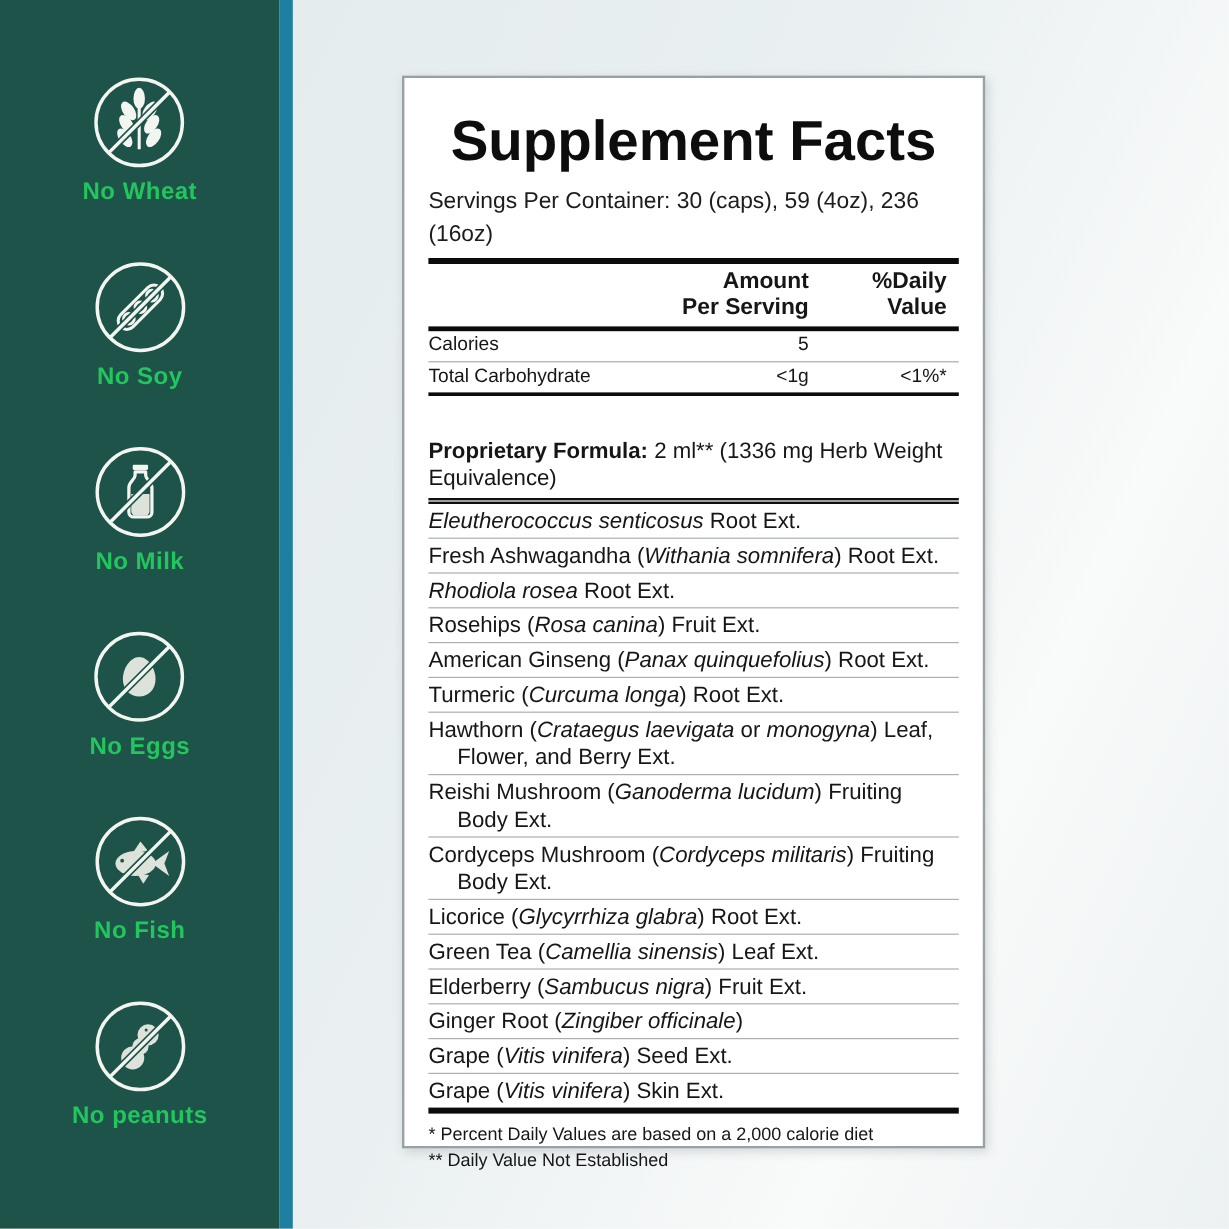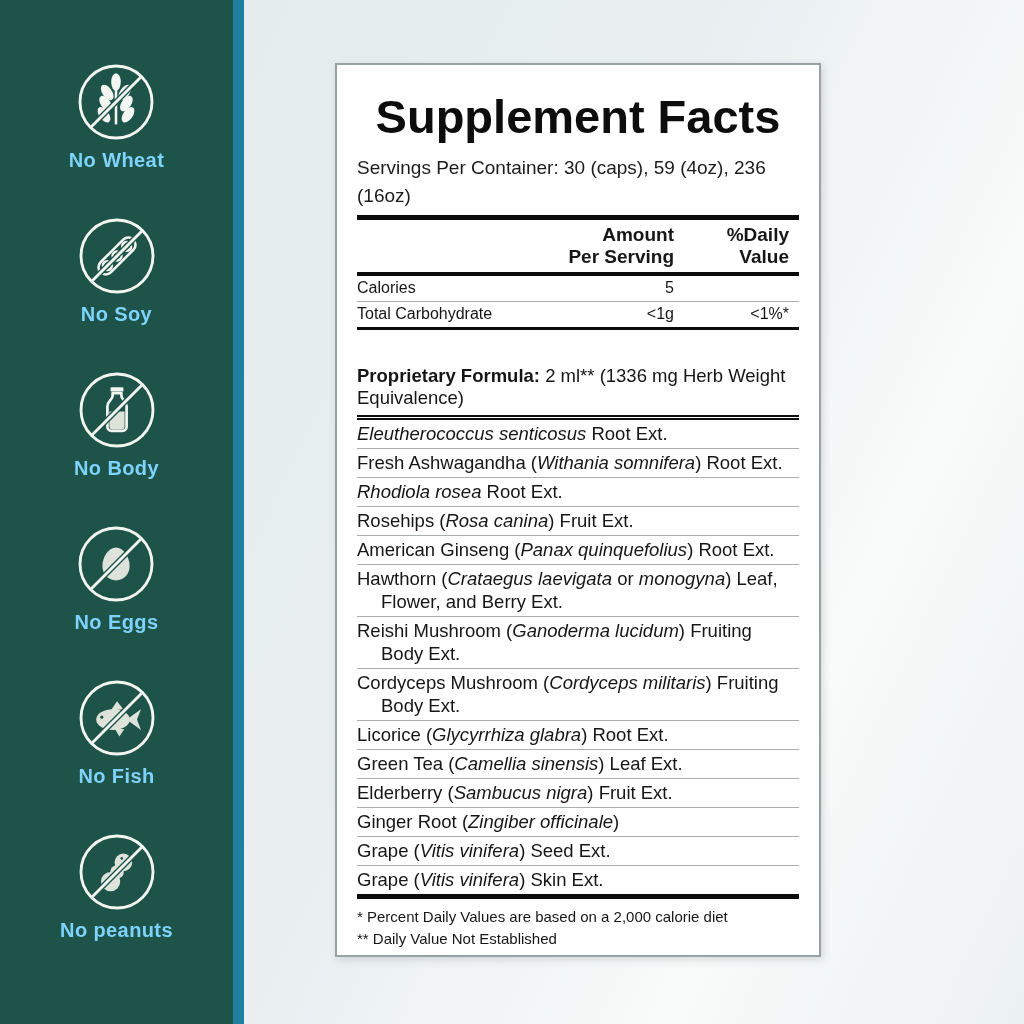--- a/index.html
+++ b/index.html
@@ -5,21 +5,21 @@
   html,body{margin:0;padding:0;}
   body{width:1024px;height:1024px;font-family:"Liberation Sans",sans-serif;}
   .page{position:relative;width:1024px;height:1024px;overflow:hidden;
         background:linear-gradient(115deg,#e2eaed 0%,#eaf0f1 50%,#f9fafa 76%,#ecf1f2 100%);}
   
   .sidebar{position:absolute;left:0;top:0;width:233px;height:1024px;background:#1d5348;}
   .accent-strip{position:absolute;left:233px;top:0;width:11px;height:1024px;background:#1f7fa0;}
   .side-items{display:flex;flex-direction:column;align-items:center;padding-top:62px;gap:43px;}
   .side-item{display:flex;flex-direction:column;align-items:center;gap:5px;}
   .icon-wrap{width:80px;height:80px;display:block;}
-  .side-label{color:#7dd3fc;font-size:20px;font-weight:600;letter-spacing:.4px;line-height:26px;}
+  .side-label{color:#22c55e;font-size:20px;font-weight:600;letter-spacing:.4px;line-height:26px;}
   
   .panel{position:absolute;left:335px;top:63px;width:486px;height:894px;background:#ffffff;
          border:2px solid #98a1a3;box-sizing:border-box;padding:20px 20px 0;
          box-shadow:2px 3px 8px rgba(60,80,85,.18);color:#161616;}
   .title{text-align:center;font-size:47px;font-weight:bold;letter-spacing:0;margin:4px 0 10px;color:#0d0d0d;}
   .serving{font-size:19px;line-height:28px;color:#1c1c1c;}
   .bar{background:#0b0b0b;}
   .bar5{height:5px;}
   .bar4{height:4px;}
   .bar3{height:3px;}
@@ -82,21 +82,21 @@
         </div>
         <div class="side-item">
           <span class="icon-wrap"><svg viewBox="0 0 100 100" width="80" height="80">
               <rect x="42" y="21.5" width="16" height="5.5" rx="1.2" fill="#f2f5f0"></rect>
     <path d="M44.5 29 v3.5 c0 4.5 -6.5 6.5 -6.5 13 V71 a5 5 0 0 0 5 5 h14 a5 5 0 0 0 5 -5 V45.5 c0 -6.5 -6.5 -8.5 -6.5 -13 V29 z" fill="none" stroke="#f2f5f0" stroke-width="3.4" stroke-linejoin="round"></path>
     <path d="M40.5 52 h19 V70 a4.5 4.5 0 0 1 -4.5 4.5 h-10 A4.5 4.5 0 0 1 40.5 70 z" fill="#dde3da"></path>
               <line x1="22" y1="78" x2="78" y2="22" stroke="#1d5348" stroke-width="7"></line>
 <line x1="18.5" y1="81.5" x2="81.5" y2="18.5" stroke="#f2f5f0" stroke-width="3.6" stroke-linecap="round"></line>
 <circle cx="50" cy="50" r="45" fill="none" stroke="#f2f5f0" stroke-width="3.6"></circle>
             </svg></span>
-          <div class="side-label">No Body</div>
+          <div class="side-label">No Milk</div>
         </div>
         <div class="side-item">
           <span class="icon-wrap"><svg viewBox="0 0 100 100" width="80" height="80">
               <path d="M50 29.5 C59 29.5 67 41 67 52.5 C67 63 59.5 70.5 50 70.5 C40.5 70.5 33 63 33 52.5 C33 41 41 29.5 50 29.5 Z" fill="#dde3da"></path>
               <line x1="22" y1="78" x2="78" y2="22" stroke="#1d5348" stroke-width="7"></line>
 <line x1="18.5" y1="81.5" x2="81.5" y2="18.5" stroke="#f2f5f0" stroke-width="3.6" stroke-linecap="round"></line>
 <circle cx="50" cy="50" r="45" fill="none" stroke="#f2f5f0" stroke-width="3.6"></circle>
             </svg></span>
           <div class="side-label">No Eggs</div>
         </div>
@@ -173,20 +173,21 @@
     </div>
 
     <div class="rule-double"></div>
 
     <div id="ingredient-rows">
         <div class="i-row"><em>Eleutherococcus senticosus</em><span> Root Ext.</span></div>
         <div class="i-row"><span>Fresh Ashwagandha (</span><em>Withania somnifera</em><span>) Root Ext.</span></div>
         <div class="i-row"><em>Rhodiola rosea</em><span> Root Ext.</span></div>
         <div class="i-row"><span>Rosehips (</span><em>Rosa canina</em><span>) Fruit Ext.</span></div>
         <div class="i-row"><span>American Ginseng (</span><em>Panax quinquefolius</em><span>) Root Ext.</span></div>
+        <div class="i-row"><span>Turmeric (</span><em>Curcuma longa</em><span>) Root Ext.</span></div>
         <div class="i-row"><span>Hawthorn (</span><em>Crataegus laevigata</em><span> or </span><em>monogyna</em><span>) Leaf, Flower, and Berry Ext.</span></div>
         <div class="i-row"><span>Reishi Mushroom (</span><em>Ganoderma lucidum</em><span>) Fruiting Body Ext.</span></div>
         <div class="i-row"><span>Cordyceps Mushroom (</span><em>Cordyceps militaris</em><span>) Fruiting Body Ext.</span></div>
         <div class="i-row"><span>Licorice (</span><em>Glycyrrhiza glabra</em><span>) Root Ext.</span></div>
         <div class="i-row"><span>Green Tea (</span><em>Camellia sinensis</em><span>) Leaf Ext.</span></div>
         <div class="i-row"><span>Elderberry (</span><em>Sambucus nigra</em><span>) Fruit Ext.</span></div>
         <div class="i-row"><span>Ginger Root (</span><em>Zingiber officinale</em><span>)</span></div>
         <div class="i-row"><span>Grape (</span><em>Vitis vinifera</em><span>) Seed Ext.</span></div>
         <div class="i-row"><span>Grape (</span><em>Vitis vinifera</em><span>) Skin Ext.</span></div>
       </div>

